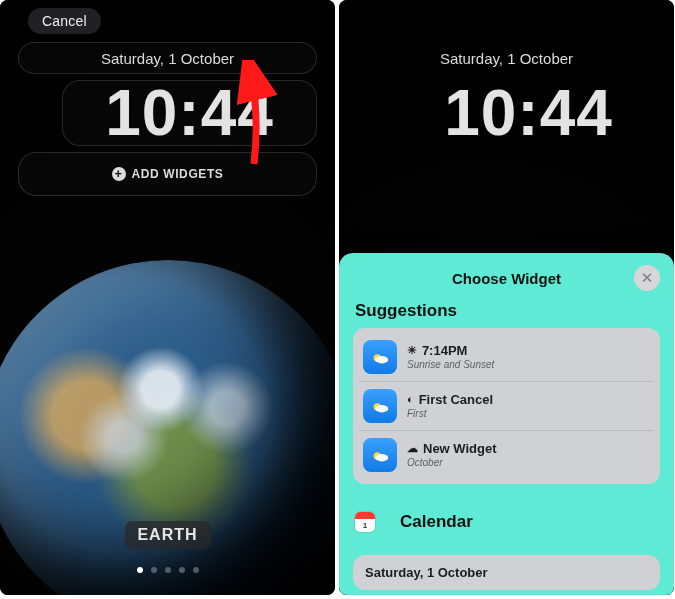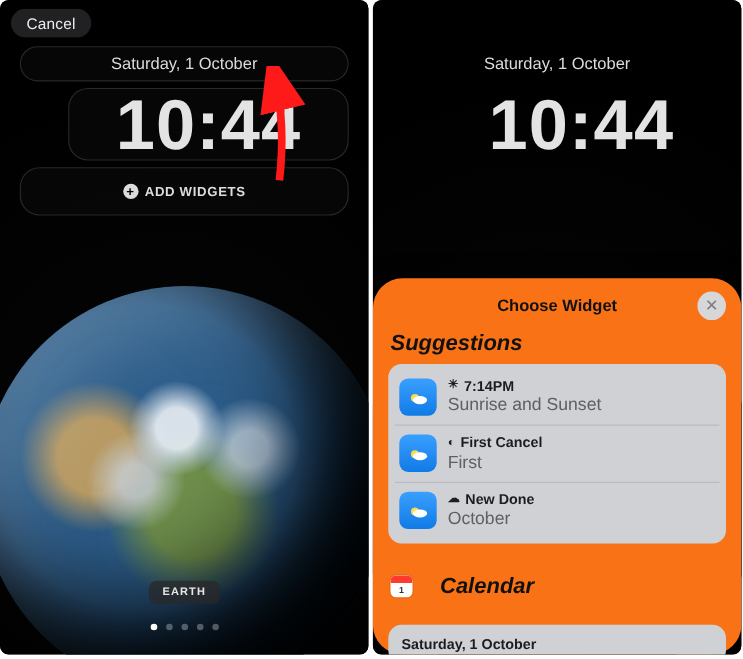--- a/index.html
+++ b/index.html
@@ -12,52 +12,52 @@
   background:
     radial-gradient(circle at 48% 35%, rgba(235,240,245,0.9) 0 6%, rgba(235,240,245,0) 14%),
     radial-gradient(circle at 38% 48%, rgba(200,210,220,0.75) 0 5%, rgba(200,210,220,0) 15%),
     radial-gradient(circle at 66% 40%, rgba(215,225,232,0.7) 0 5%, rgba(215,225,232,0) 14%),
     radial-gradient(circle at 28% 42%, #b89a63 0 10%, rgba(184,154,99,0) 20%),
     radial-gradient(circle at 52% 56%, #6f8f4c 0 14%, rgba(111,143,76,0) 28%),
     radial-gradient(circle at 40% 42%, #2d5d8a 0 45%, #08223a 68%, #000 85%);
   box-shadow: inset -60px -70px 90px rgba(0,0,0,0.95), inset 30px 30px 70px rgba(200,215,225,0.25);
 }
 
-.topbar { position:absolute; top:8px; left:0; right:0; display:flex; justify-content:space-between; padding:0 10px; z-index:5; }
+.topbar { position:absolute; top:8px; left:0; right:0; display:flex; justify-content:space-between; padding:0 28px; z-index:5; }
 .pill-btn { background: rgba(60,60,64,0.55); color:#ececec; font-size:14px; font-weight:500; padding:5px 14px; border:none; border-radius:18px; backdrop-filter: blur(6px); letter-spacing:0.2px; }
 
 .lock-col { position:absolute; top:42px; left:18px; right:18px; display:flex; flex-direction:column; gap:6px; z-index:4; }
 .slot { border:1px solid rgba(255,255,255,0.14); border-radius:18px; background: rgba(20,20,22,0.28); display:flex; align-items:center; justify-content:center; color:#dcdcdc; }
 .slot-date { height:32px; font-size:15px; font-weight:500; }
 .slot-time { height:66px;margin-left:44px; }
 .time-text { color:#e3e3e3; font-size:64px; font-weight:700; letter-spacing:1px; line-height:1; }
 .slot-widgets { height:44px; font-size:12px; font-weight:700; letter-spacing:0.6px; gap:6px; }
 .plus-icon { display:inline-flex; width:14px; height:14px; border-radius:50%; background:#dcdcdc; color:#000; align-items:center; justify-content:center; font-size:12px; font-weight:900; line-height:1; }
 
-.wallpaper-label { position:absolute; bottom:46px; left:50%; transform:translateX(-50%); background:rgba(40,40,42,0.75); color:#e6e6e6; font-size:10px; font-weight:700; letter-spacing:1px; padding:5px 13px; border-radius:7px; z-index:4; }
+.wallpaper-label { position:absolute; bottom:46px; left:50%; transform:translateX(-50%); background:rgba(40,40,42,0.75); color:#e6e6e6; font-size:16px; font-weight:700; letter-spacing:1px; padding:5px 13px; border-radius:7px; z-index:4; }
 .dots { position:absolute; bottom:22px; left:50%; transform:translateX(-50%); display:flex; gap:8px; z-index:4; }
 .dot{ width:6px; height:6px; border-radius:50%; background:rgba(255,255,255,0.3); }
 .dot.active{ background:#fff; }
 
 .arrow { position:absolute; top:60px; left:218px; z-index:6; pointer-events:none; }
 
 .noborder .slot { border-color: transparent; background: transparent; }
 
-.sheet { position:absolute; bottom:0; left:0; right:0; height:342px; background:#f97316; border-top-left-radius:14px; border-top-right-radius:14px; z-index:7; padding:14px 14px 0; color:#111; box-shadow:0 -2px 20px rgba(0,0,0,0.4);border-radius:27px; }
+.sheet { position:absolute; bottom:0; left:0; right:0; height:342px; background:#5eead4; border-top-left-radius:14px; border-top-right-radius:14px; z-index:7; padding:14px 14px 0; color:#111; box-shadow:0 -2px 20px rgba(0,0,0,0.4); }
 .sheet-header { display:flex; align-items:center; justify-content:center; position:relative; height:22px; margin-bottom:12px; }
 .sheet-title { font-size:15px; font-weight:700; }
 .sheet-close { position:absolute; right:0; top:-2px; width:26px; height:26px; border-radius:50%; background:#d7d7da; border:none; color:#7d7d82; font-size:15px; display:flex; align-items:center; justify-content:center; }
-.section-label { font-size:20px; font-weight:700; margin:2px 2px 7px;font-style:italic; }
+.section-label { font-size:17px; font-weight:700; margin:2px 2px 7px; }
 .sugg-card { background:#d0d1d4; border-radius:12px; padding:5px 6px; margin-bottom:12px; }
 .sugg-row { display:flex; align-items:center; gap:10px; padding:7px 4px; }
 .sugg-row + .sugg-row { border-top:1px solid rgba(0,0,0,0.10); }
 .sugg-icon { width:34px; height:34px; border-radius:8px; background:linear-gradient(180deg,#3aa0ff 0%, #107ae6 100%); display:flex; align-items:center; justify-content:center; }
 .sugg-text { display:flex; flex-direction:column; line-height:1.25; }
 .sugg-top { font-size:13px; font-weight:700; color:#1d1d1f; display:flex; align-items:center; gap:5px; }
-.sugg-sub { font-size:16px; color:#5f5f63; }
+.sugg-sub { font-size:10px; color:#5f5f63;font-style:italic; }
 .leading-glyph { font-size:11px; color:#1d1d1f; }
 
 .cal-header { display:flex; align-items:center; gap:9px; margin:2px 2px 7px; }
 .cal-icon { width:20px; height:20px; border-radius:5px; background:#fff; box-shadow:0 0 0 1px rgba(0,0,0,0.08); display:flex; flex-direction:column; overflow:hidden; }
 .cal-icon-top { height:7px; background:#ff3b30; }
 .cal-icon-body { flex:1; display:flex; align-items:center; justify-content:center; font-size:8px; font-weight:700; color:#333; }
 .cal-card { background:#d0d1d4; border-radius:12px; padding:10px 12px; }
 </style>
 </head>
 <body>
@@ -163,21 +163,21 @@
       <div class="sugg-row">
         <div class="sugg-icon">
           <svg width="22" height="22" viewBox="0 0 24 24">
               <circle cx="9" cy="13" r="4" fill="#ffd84d"></circle>
               <ellipse cx="14" cy="15" rx="7" ry="4" fill="#fff"></ellipse>
             </svg>
         </div>
         <div class="sugg-text">
           <div class="sugg-top">
               <span class="leading-glyph">☁</span>
-              <span>New Done</span>
+              <span>New Widget</span>
             </div>
           <div class="sugg-sub">October</div>
         </div>
       </div>
     </div>
 
     <div class="cal-header">
       <div class="cal-icon">
         <div class="cal-icon-top"></div>
           <div class="cal-icon-body">1</div>

